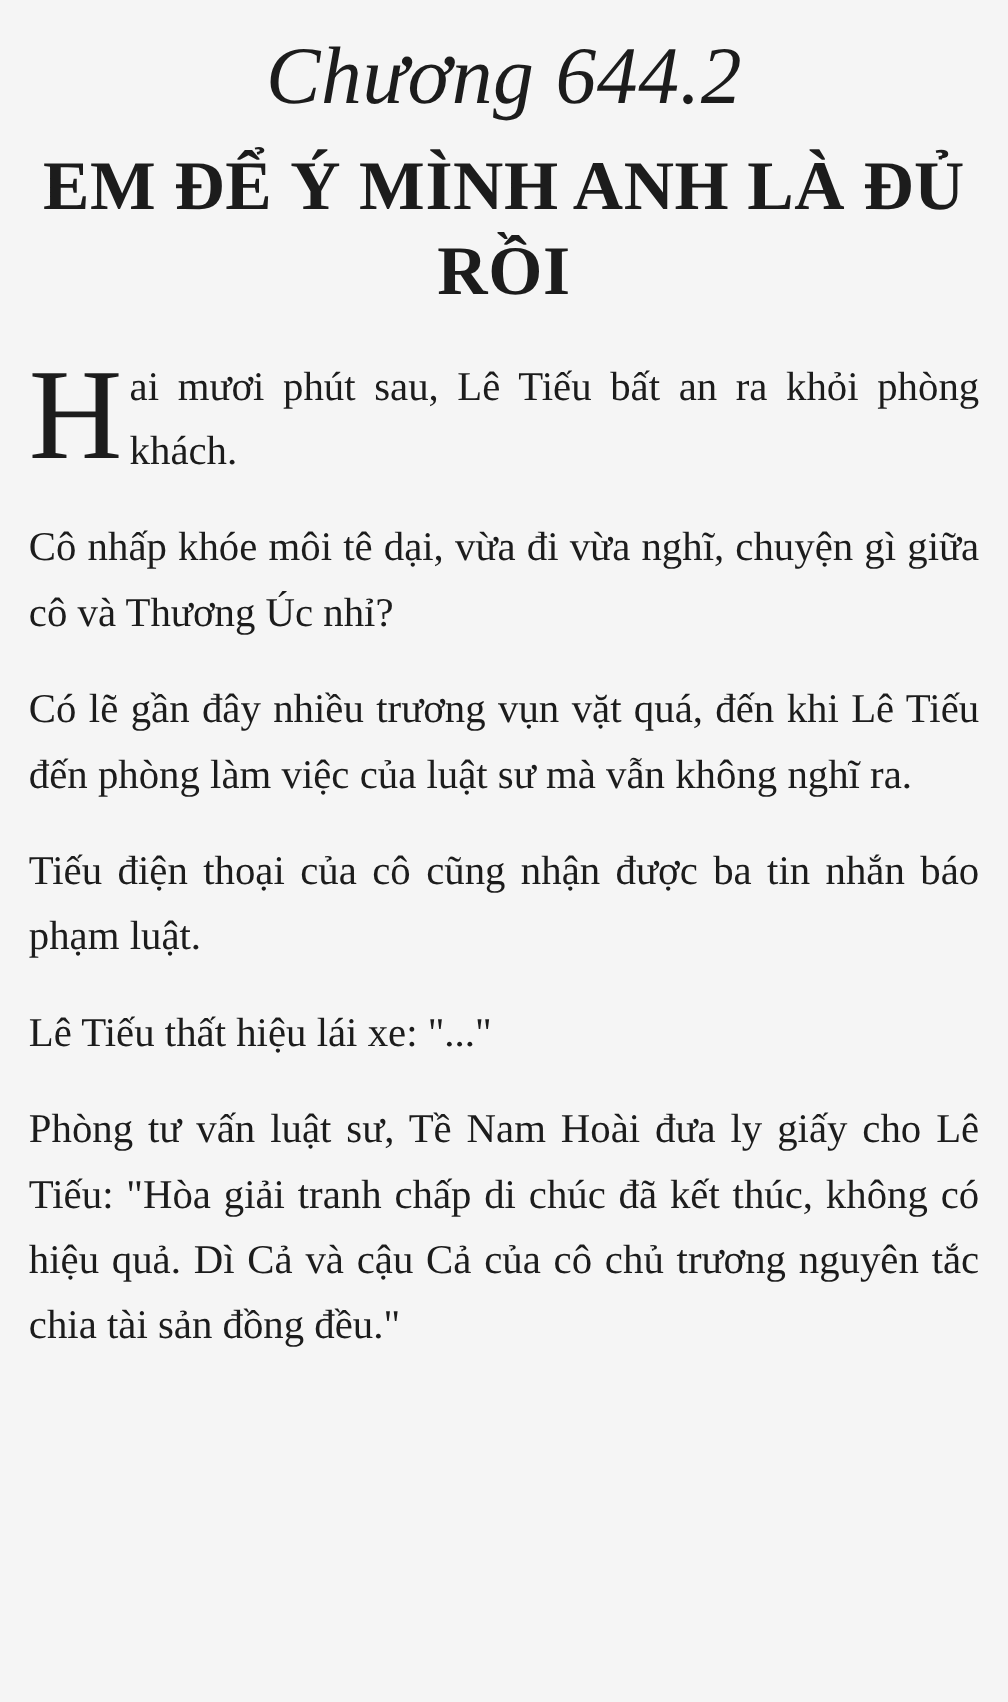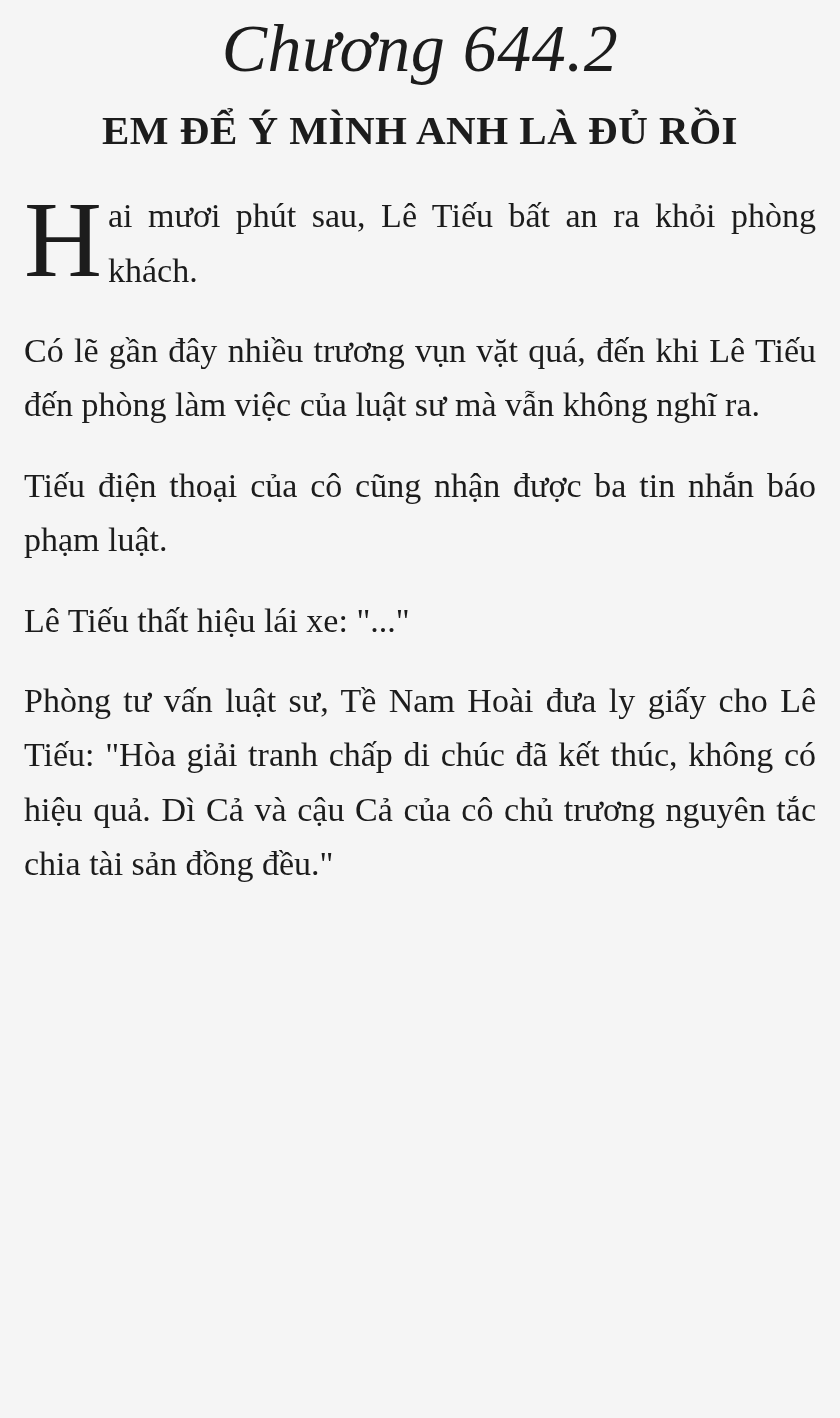--- a/index.html
+++ b/index.html
@@ -9,35 +9,35 @@
   }
   body {
     width: 840px;
     min-height: 1418px;
     font-family: "Liberation Serif", "DejaVu Serif", serif;
     color: #1c1c1c;
   }
   .page {
     width: 840px;
     box-sizing: border-box;
-    padding: 3px 24px 28px 24px;
+    padding: 18px 24px 28px 24px;
   }
   .chapter-number {
     text-align: center;
     font-style: italic;
     font-size: 68px;
     line-height: 1.15;
     font-weight: 400;
     margin: 6px 0 18px 0;
     letter-spacing: 0.5px;
   }
   .chapter-title {
     text-align: center;
     font-weight: bold;
-    font-size: 41px;
+    font-size: 58px;
     line-height: 1.22;
     margin: 0 0 34px 0;
     letter-spacing: 0.5px;
   }
   .body-text p {
     font-size: 34px;
     line-height: 1.6;
     text-align: justify;
     margin: 0 0 26px 0;
   }
@@ -61,20 +61,21 @@
 <div class="page">
 
   <div class="chapter-number">Chương 644.2</div>
 
   <div class="chapter-title">EM ĐỂ Ý MÌNH ANH LÀ ĐỦ RỒI</div>
 
   <div class="body-text">
 
     <p class="first-para"><span class="dropcap">H</span><span>ai mươi phút sau, Lê Tiếu bất an ra khỏi phòng khách.</span></p>
 
+    <p>Cô nhấp khóe môi tê dại, vừa đi vừa nghĩ, chuyện gì giữa cô và Thương Úc nhỉ?</p>
 
     <p>Có lẽ gần đây nhiều trương vụn vặt quá, đến khi Lê Tiếu đến phòng làm việc của luật sư mà vẫn không nghĩ ra.</p>
 
     <p>Tiếu điện thoại của cô cũng nhận được ba tin nhắn báo phạm luật.</p>
 
     <p>Lê Tiếu thất hiệu lái xe: "..."</p>
 
     <p>Phòng tư vấn luật sư, Tề Nam Hoài đưa ly giấy cho Lê Tiếu: "Hòa giải tranh chấp di chúc đã kết thúc, không có hiệu quả. Dì Cả và cậu Cả của cô chủ trương nguyên tắc chia tài sản đồng đều."</p>
 
   </div>

